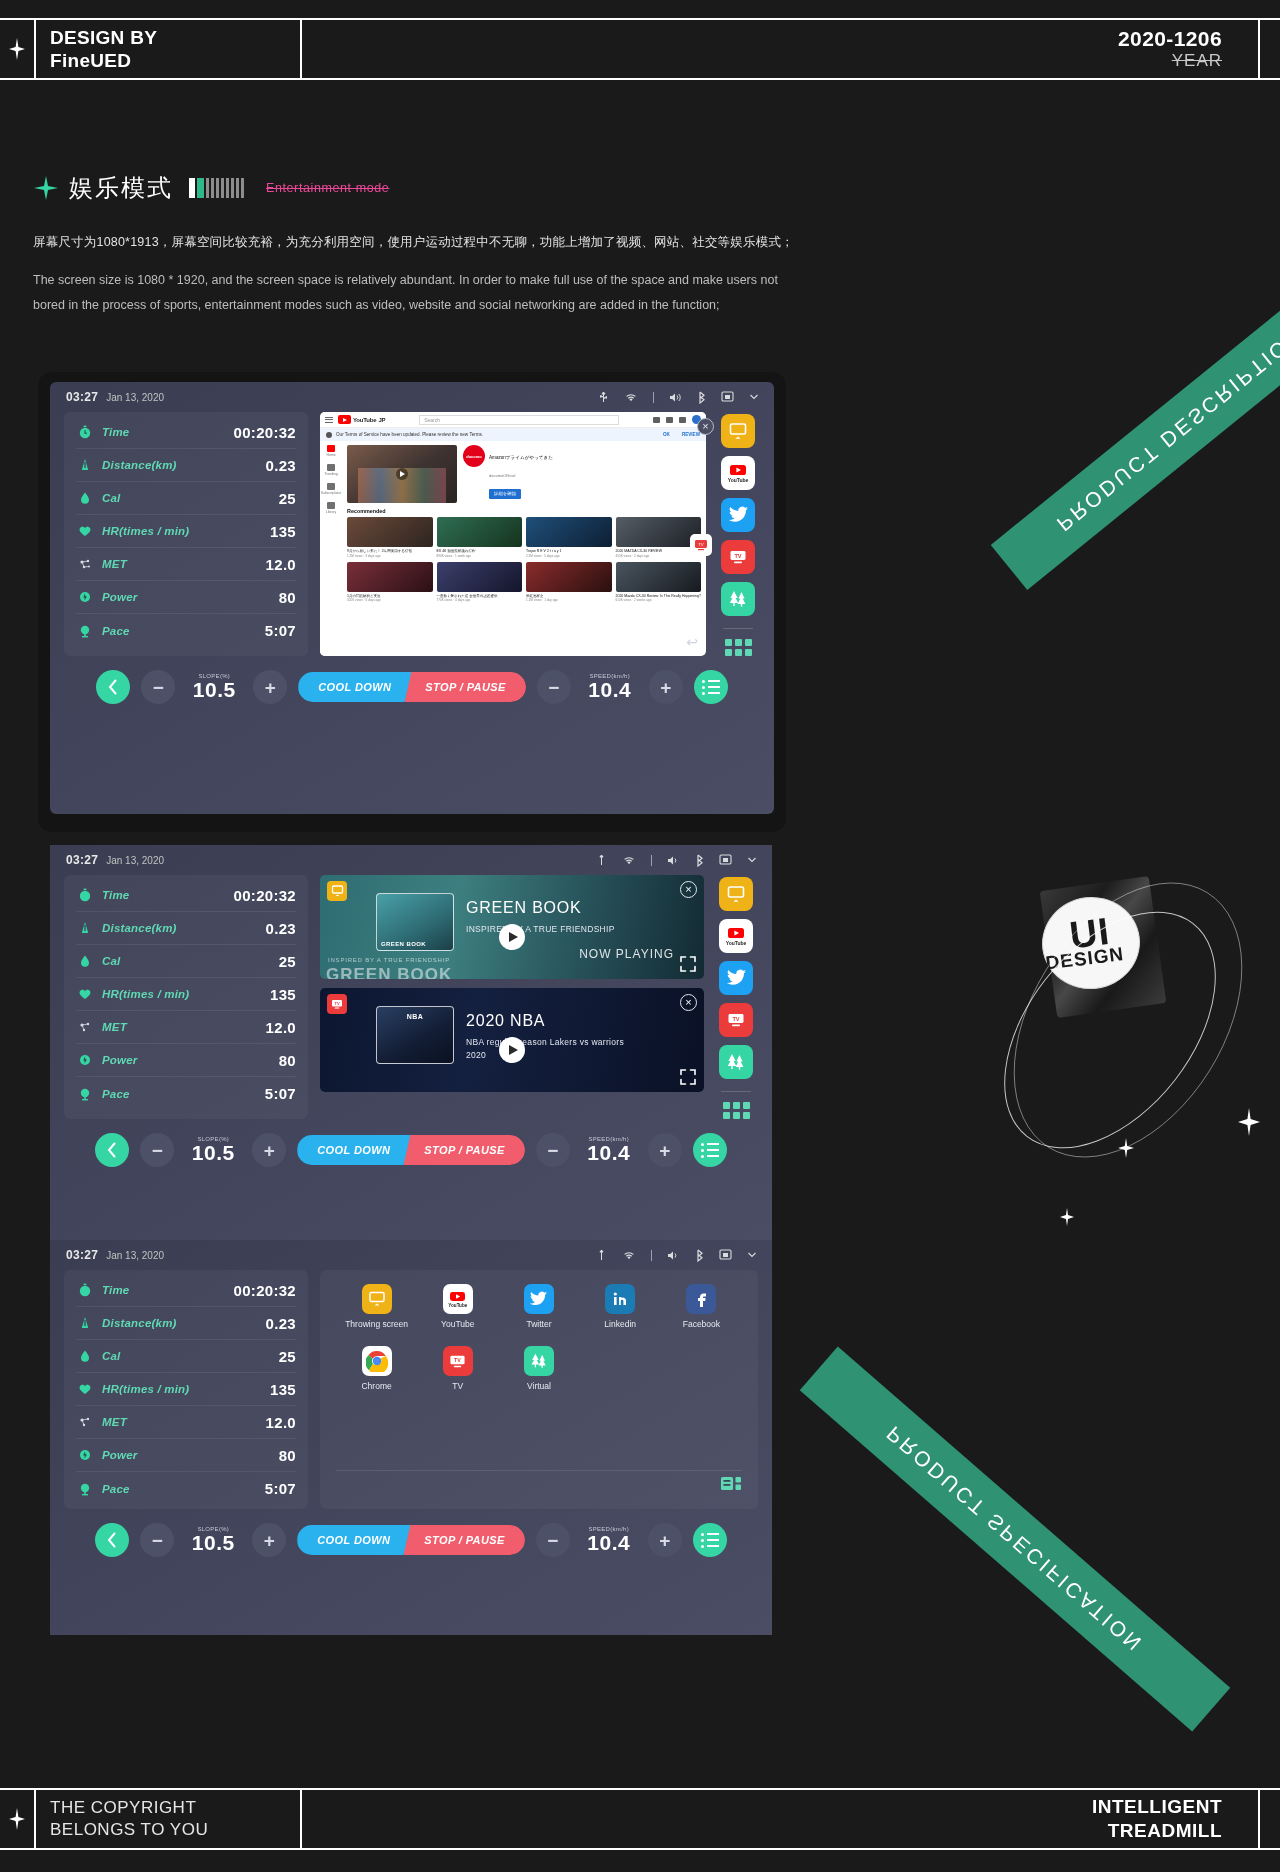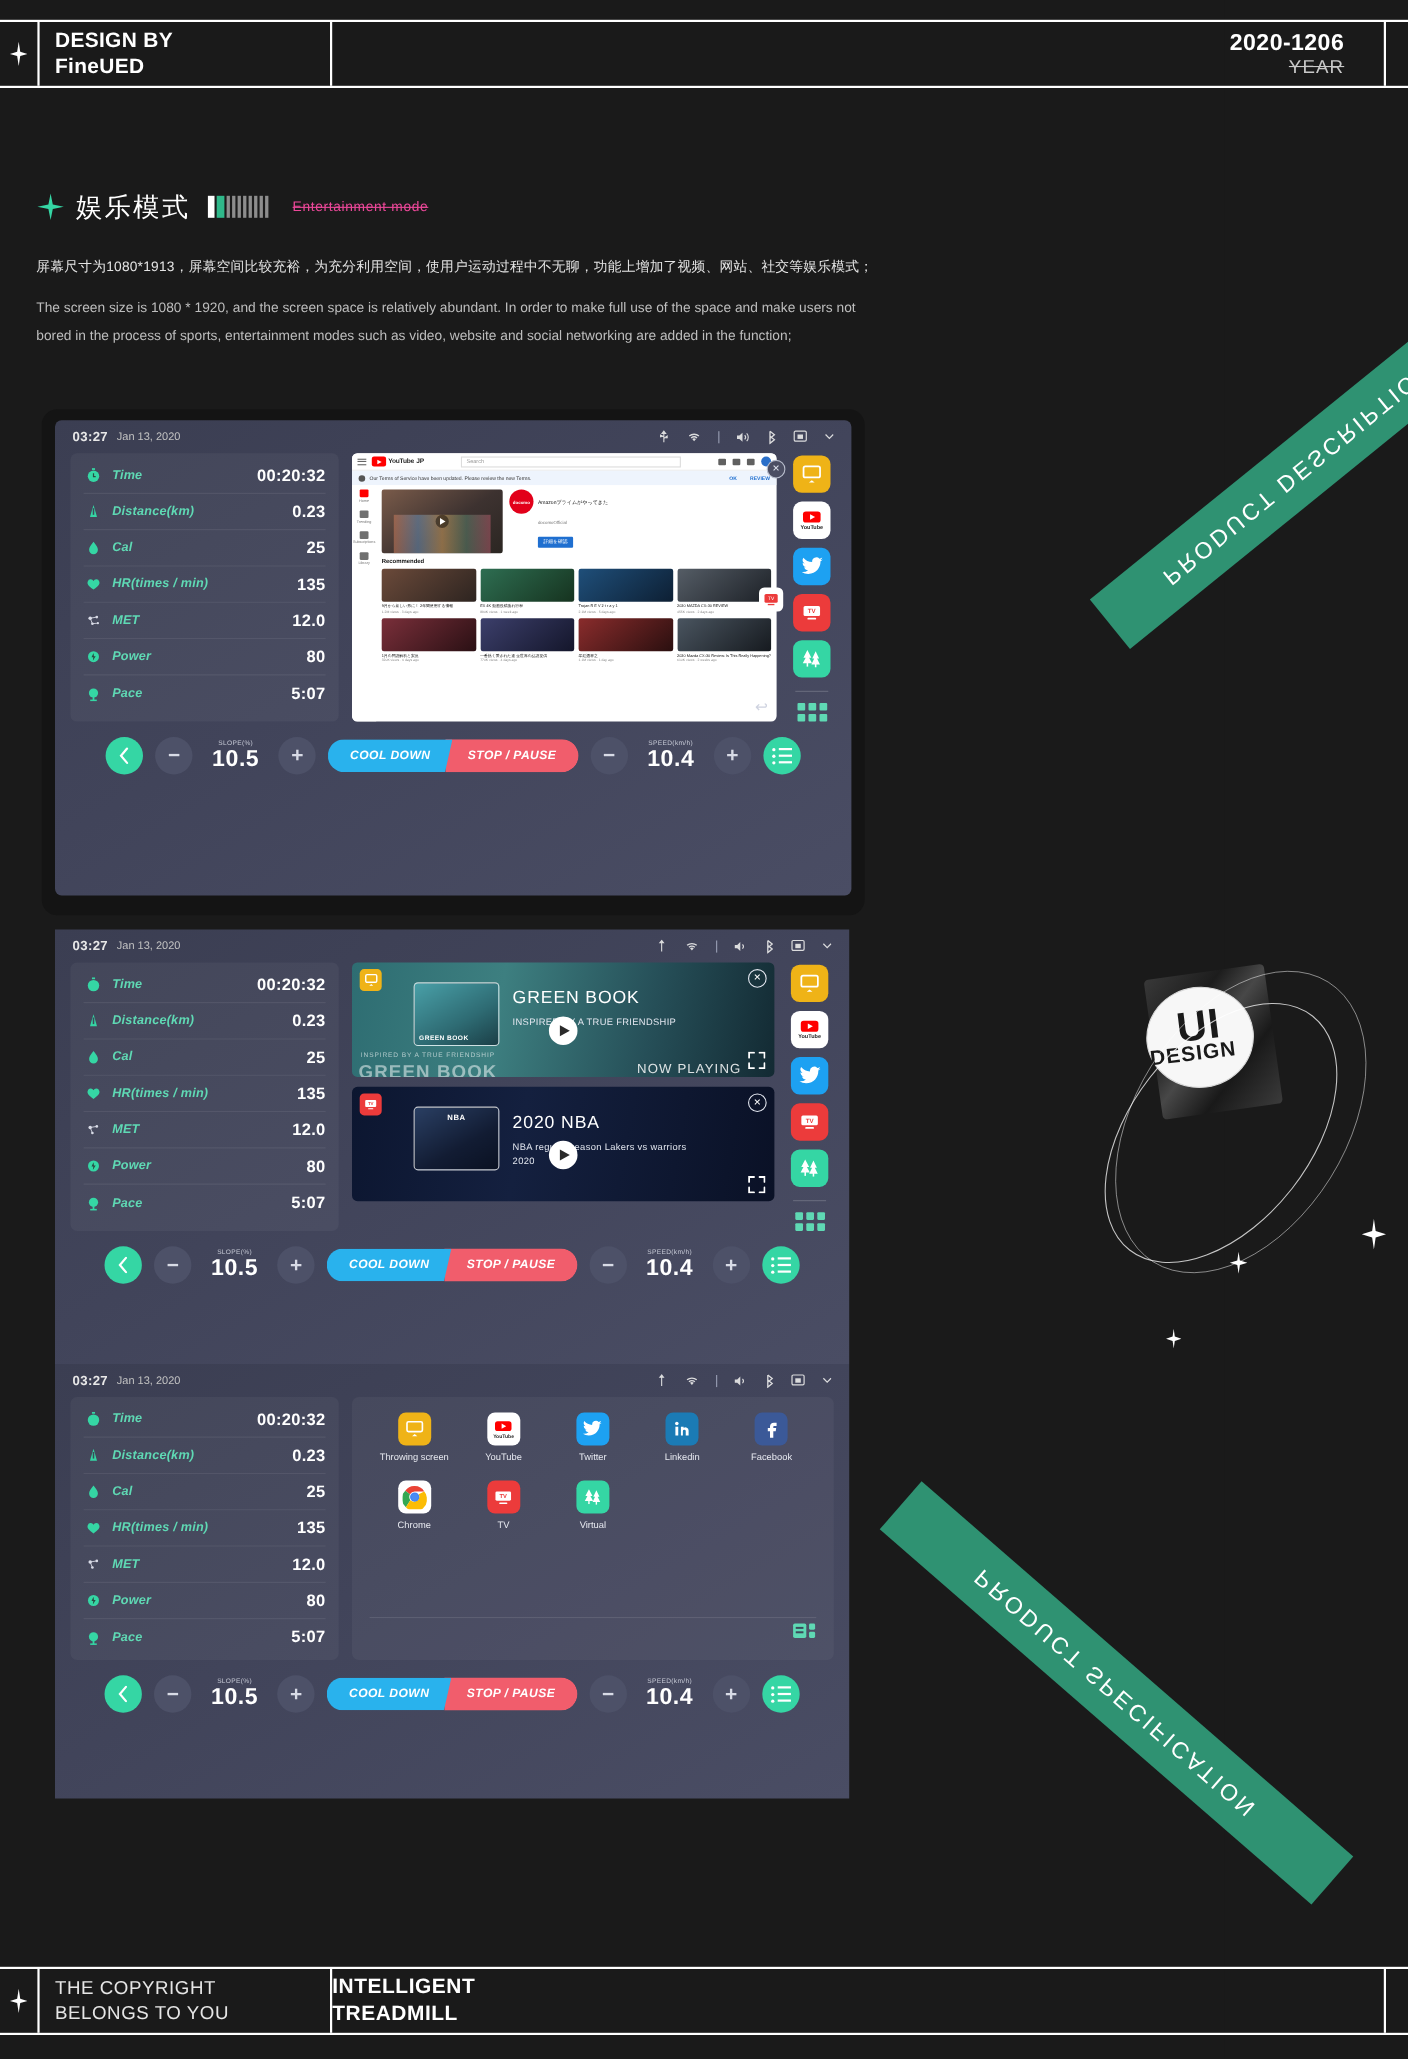--- a/index.html
+++ b/index.html
@@ -172,21 +172,21 @@
   .vid-title { position: absolute; left: 146px; top: 24px; color: #fff; font-size: 16px; letter-spacing: .8px; z-index: 4; }
   .vid-sub { position: absolute; left: 146px; top: 48px; width: 160px; color: #e2e6ef; font-size: 8.5px; line-height: 1.55; letter-spacing: .3px; z-index: 4; }
   .vid-play { position: absolute; left: 50%; top: 60%; transform: translate(-50%,-50%);
               width: 26px; height: 26px; border-radius: 50%; background: #fff; z-index: 5;
               display:flex; align-items:center; justify-content:center; }
   .vid-play:after { content:''; border-left: 9px solid #2a2a2a; border-top: 5.5px solid transparent; border-bottom: 5.5px solid transparent; margin-left: 2.5px; }
   .vid-x { position: absolute; right: 7px; top: 6px; width: 17px; height: 17px; border-radius: 50%;
            border: 1.2px solid #e3e7f0; display:flex; align-items:center; justify-content:center;
            color:#fff; font-size: 11px; line-height:1; z-index: 5; }
   .vid-fs { position: absolute; right: 8px; bottom: 7px; width: 16px; height: 16px; z-index: 5; }
-  .vid-nowplaying { position: absolute; right: 30px; bottom: 1px; color: rgba(255,255,255,.85); font-size: 12px; letter-spacing: 1px; z-index: 3; }
+  .vid-nowplaying { position: absolute; right: 30px; bottom: 18px; color: rgba(255,255,255,.85); font-size: 12px; letter-spacing: 1px; z-index: 3; }
   .vid-ftxt { position: absolute; left: 8px; bottom: 16px; color: rgba(255,255,255,.6); font-size: 6px; letter-spacing: .8px; z-index: 3; }
   .vid-bigtxt { position: absolute; left: 6px; bottom: -6px; color: rgba(255,255,255,.5); font-size: 17px; font-weight: bold; letter-spacing: 1px; z-index: 3; }
 
   
   .appgrid-wrap { position: absolute; inset: 0; background: rgba(255,255,255,.045); border-radius: 6px; padding: 14px 16px; }
   .appgrid { display: grid; grid-template-columns: repeat(5, 1fr); row-gap: 16px; }
   .ag-item { display: flex; flex-direction: column; align-items: center; gap: 5px; }
   .ag-icon { width: 30px; height: 30px; border-radius: 7px; display:flex; align-items:center; justify-content:center; }
   .ag-lab { color: #e7e9f0; font-size: 8.5px; text-align: center; line-height: 1.3; }
   .ag-foot { position: absolute; right: 16px; bottom: 12px; }
@@ -244,21 +244,21 @@
 
   
   .ftr {
     position: absolute; left: 0; bottom: 22px; width: 1280px; height: 62px;
     border-top: 2px solid #fff; border-bottom: 2px solid #fff; display: flex; align-items: stretch;
   }
   .ftr-spark { width: 34px; display:flex; align-items:center; justify-content:center; }
   .ftr-left { border-left: 2px solid #fff; border-right: 2px solid #fff; width: 268px;
               padding: 6px 0 6px 14px; display:flex; flex-direction:column; justify-content:center; }
   .ftr-left div { color: #e6e6e6; font-size: 17px; line-height: 1.3; letter-spacing: .5px; }
-  .ftr-right { flex: 1; display:flex; flex-direction: column; justify-content: center;
+  .ftr-right { flex: 1; display:flex; flex-direction: column; align-items: flex-end; justify-content: center;
                padding: 6px 36px 6px 0; border-right: 2px solid #fff; }
   .ftr-right div { color: #fff; font-size: 19px; font-weight: bold; line-height: 1.25; letter-spacing: .5px; }
 </style>
 </head>
 <body>
 
 <div class="page">
 
   <div class="hdr">
     <div class="hdr-spark">

